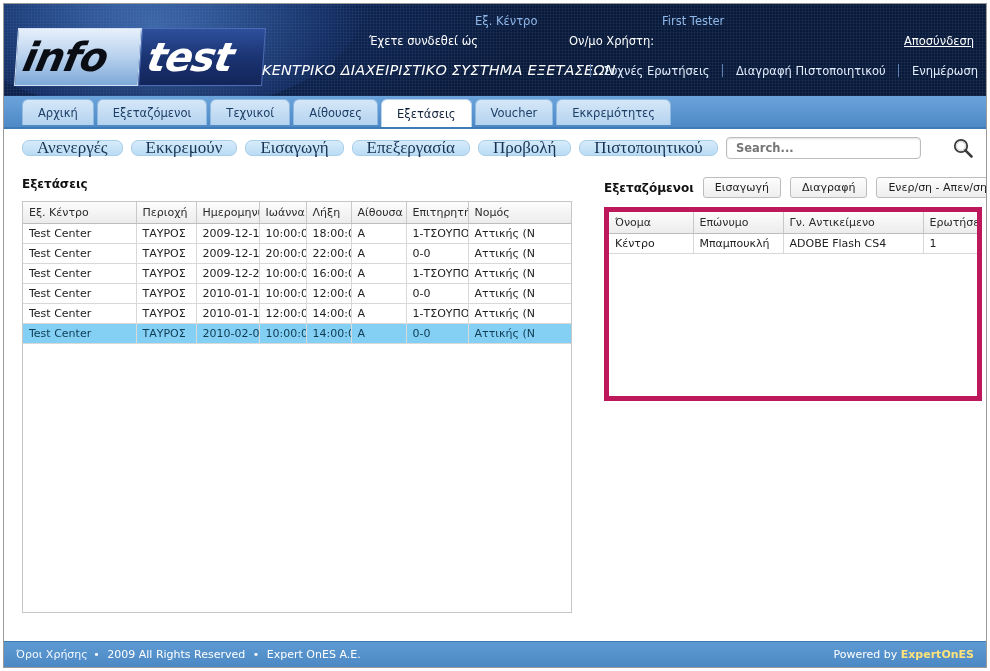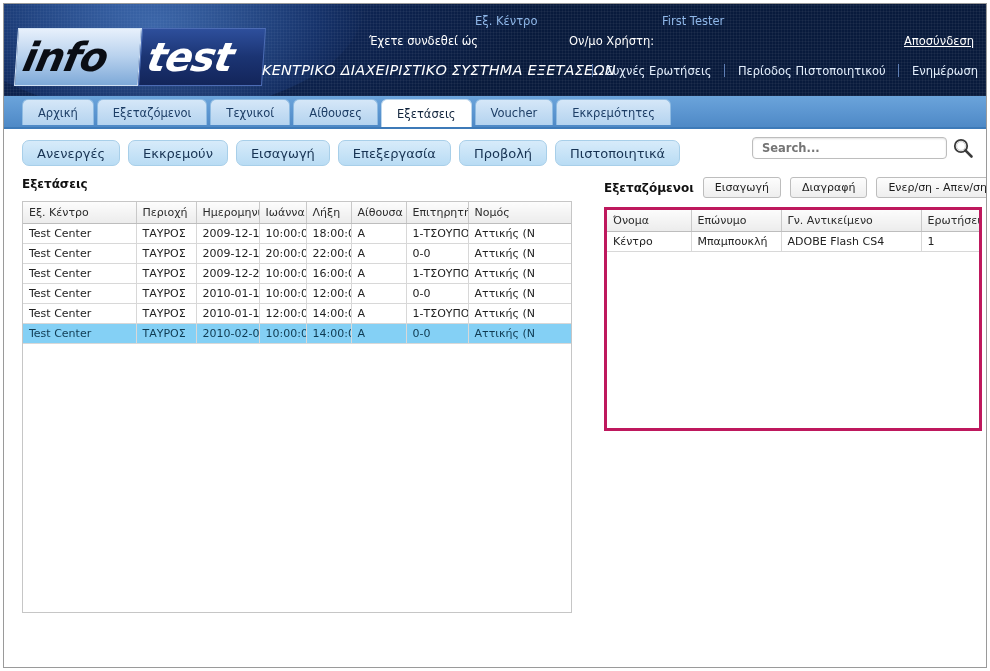--- a/index.html
+++ b/index.html
@@ -110,29 +110,29 @@
     background: #ffffff;
     border-color: #bcd6ec;
     color: #11243c;
     height: 28px;
   }
 
   
   .toolbar { position: relative; height: 48px; }
   .btnrow { position: absolute; left: 18px; top: 11px; display: flex; gap: 8px; }
   .pbtn {
-    height: 26px; padding: 0 14px;
+    height: 16px; padding: 0 14px;
     display: flex; align-items: center; justify-content: center;
-    font-size: 13px; color: #173353;
+    font-size: 17px; color: #173353;
     background: linear-gradient(180deg, #d7ebfa 0%, #b9dcf4 100%);
     border: 1px solid #a8cfe9; border-radius: 7px;
-    cursor: pointer; white-space: nowrap;
-  }
-
-  .searchwrap { position: absolute; right: 12px; top: 8px; display: flex; align-items: center; }
+    cursor: pointer; white-space: nowrap; font-family: Liberation Serif, serif;
+  }
+
+  .searchwrap { position: absolute; right: 12px; top: 8px; display: flex; align-items: center; gap: 26px; }
   .searchbox {
     width: 195px; height: 22px;
     border: 1px solid #bdbdbd; border-radius: 4px;
     background: #ffffff;
     box-shadow: inset 0 1px 2px rgba(0,0,0,.12);
     display: flex; align-items: center; padding: 0 7px;
   }
   .searchbox input {
     border: none; outline: none; width: 100%;
     font-family: inherit; font-size: 11.5px; font-weight: bold; color: #3b3b3b;
@@ -177,21 +177,21 @@
   .right-panel { position: absolute; left: 600px; top: 0; width: 378px; }
   .right-head { display: flex; align-items: center; gap: 9px; margin-bottom: 9px; }
   .gbtn {
     height: 21px; padding: 0 11px;
     display: flex; align-items: center; justify-content: center;
     font-size: 11px; color: #1d1d1d;
     background: linear-gradient(180deg, #fdfdfd 0%, #eeeeee 100%);
     border: 1px solid #bdbdbd; border-radius: 3px;
     cursor: pointer; white-space: nowrap;
   }
-  .grid-box-right { border: 3px solid #be185d; background: #ffffff; height: 224px; overflow: hidden; }
+  .grid-box-right { border: 5px solid #be185d; background: #ffffff; height: 194px; overflow: hidden; }
 
   
   .footer {
     position: absolute; left: 0; bottom: 0; width: 100%; height: 26px;
     background: linear-gradient(180deg, #5e9ad2 0%, #4c88c4 100%);
     border-top: 1px solid #3f7cb6;
     display: flex; align-items: center; justify-content: space-between;
     padding: 0 12px; font-size: 11px; color: #ffffff;
   }
   .footer a { color: #f2f8ff; text-decoration: none; }
@@ -220,21 +220,21 @@
       <span class="htr-item lbl-blue" style="left:471px;">Εξ. Κέντρο</span>
       <span class="htr-item lbl-white" style="left:565px;">Ον/μο Χρήστη:</span>
       <span class="htr-item lbl-blue" style="left:658px;">First Tester</span>
       <a class="htr-item lbl-white" href="#" style="right:0; position:absolute;">Αποσύνδεση</a>
     </div>
 
     <div class="header-links">
       <span class="sep"></span>
       <a href="#">Συχνές Ερωτήσεις</a>
       <span class="sep"></span>
-      <a href="#">Περίοδος Πιστοποιητικού</a>
+      <a href="#">Διαγραφή Πιστοποιητικού</a>
       <span class="sep"></span>
       <a href="#">Ενημέρωση</a>
     </div>
   </div>
 
   <div class="tabbar">
     <div class="tabs">
       <div class="tab">Αρχική</div>
       <div class="tab">Εξεταζόμενοι</div>
       <div class="tab">Τεχνικοί</div>
@@ -245,21 +245,21 @@
     </div>
   </div>
 
   <div class="toolbar">
     <div class="btnrow">
       <div class="pbtn">Ανενεργές</div>
       <div class="pbtn">Εκκρεμούν</div>
       <div class="pbtn">Εισαγωγή</div>
       <div class="pbtn">Επεξεργασία</div>
       <div class="pbtn">Προβολή</div>
-      <div class="pbtn">Πιστοποιητικά</div>
+      <div class="pbtn">Πιστοποιητικού</div>
     </div>
 
     <div class="searchwrap">
       <div class="searchbox">
         <input type="text" placeholder="Search..." style="">
       </div>
       <span class="search-icon">
         <svg width="22" height="22" viewBox="0 0 22 22">
           <circle cx="9" cy="9" r="6.2" fill="#ffffff" stroke="#3a3a3a" stroke-width="1.8"></circle>
           <circle cx="9" cy="9" r="4.4" fill="none" stroke="#cfcfcf" stroke-width="1"></circle>
@@ -392,14 +392,27 @@
               <td>Μπαμπουκλή</td>
               <td>ADOBE Flash CS4</td>
               <td>1</td>
             </tr>
           </tbody>
         </table>
       </div>
     </div>
   </div>
 
+  <div class="footer">
+    <div class="f-left">
+      <a href="#">Όροι Χρήσης</a>
+      <span>•</span>
+      <span>2009 All Rights Reserved</span>
+      <span>•</span>
+      <span>Expert OnES A.E.</span>
+    </div>
+    <div class="f-right">
+      <span>Powered by</span>
+      <span class="f-brand">ExpertOnES</span>
+    </div>
+  </div>
 
 </div>
 
 </body></html>

